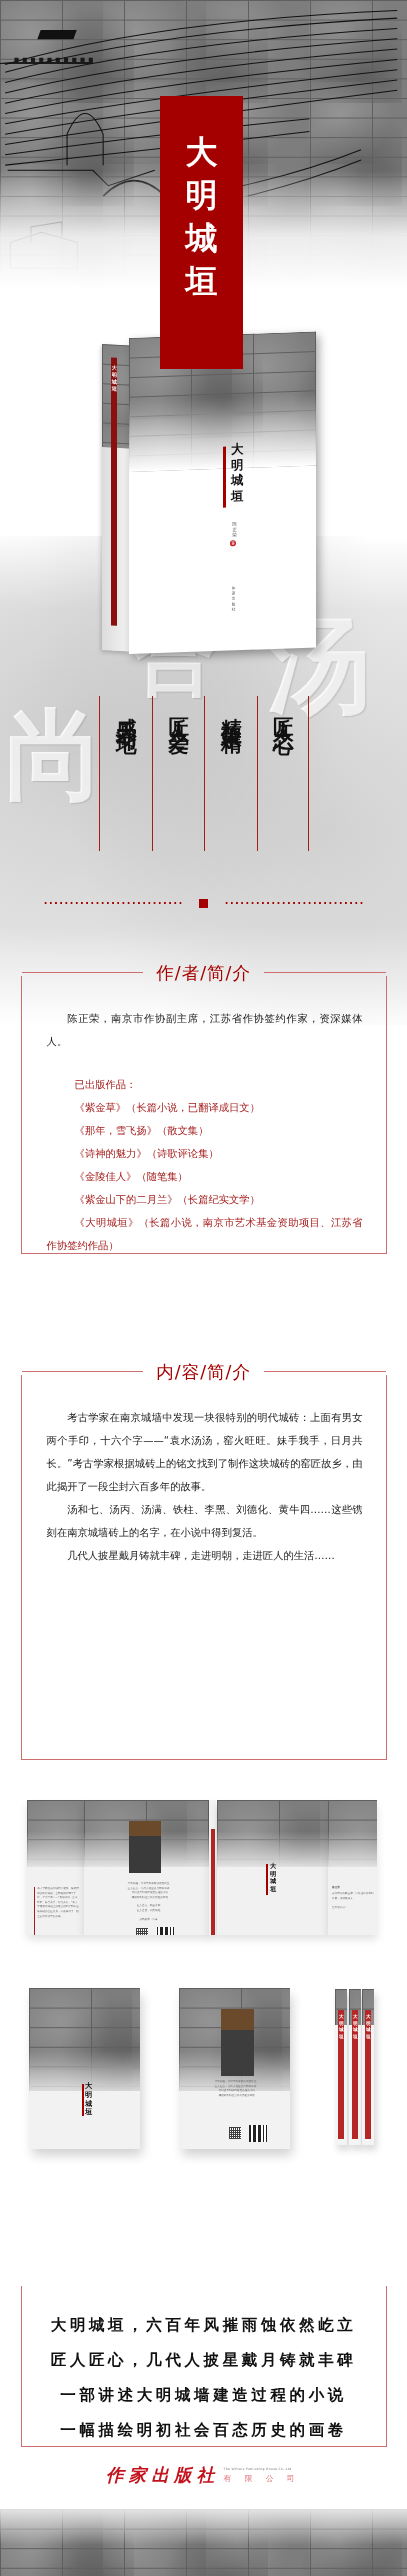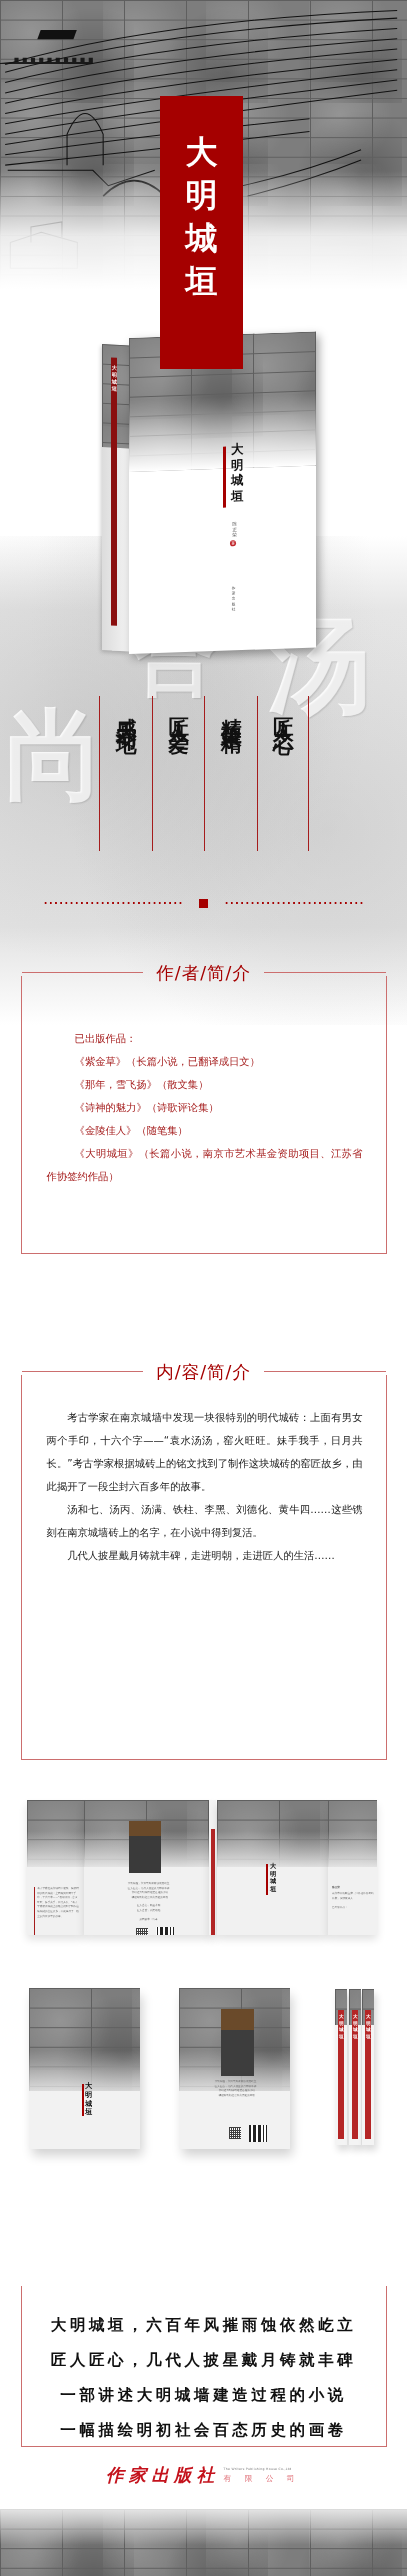--- a/index.html
+++ b/index.html
@@ -212,27 +212,29 @@
   <div class="divider-sq"></div>
   <div class="divider-dots" style="left:224px; width:140px;"></div>
 
   <div class="section" style="top:976px; height:278px;">
     <div class="head">
       <div class="line"></div>
       <div class="label">作/者/简/介</div>
       <div class="line"></div>
     </div>
     <div class="body">
+      <p class="indent">陈正荣，南京市作协副主席，江苏省作协签约作家，资深媒体人。</p>
       <div style="height:19.6px"></div>
       <div class="works red">
         <p>已出版作品：</p>
         <p>《紫金草》（长篇小说，已翻译成日文）</p>
         <p>《那年，雪飞扬》（散文集）</p>
         <p>《诗神的魅力》（诗歌评论集）</p>
         <p>《金陵佳人》（随笔集）</p>
+        <p>《紫金山下的二月兰》（长篇纪实文学）</p>
         <p class="wrap">《大明城垣》（长篇小说，南京市艺术基金资助项目、江苏省作协签约作品）</p>
       </div>
     </div>
   </div>
 
   <div class="section" style="top:1375px; height:385px;">
     <div class="head">
       <div class="line"></div>
       <div class="label">内/容/简/介</div>
       <div class="line"></div>

